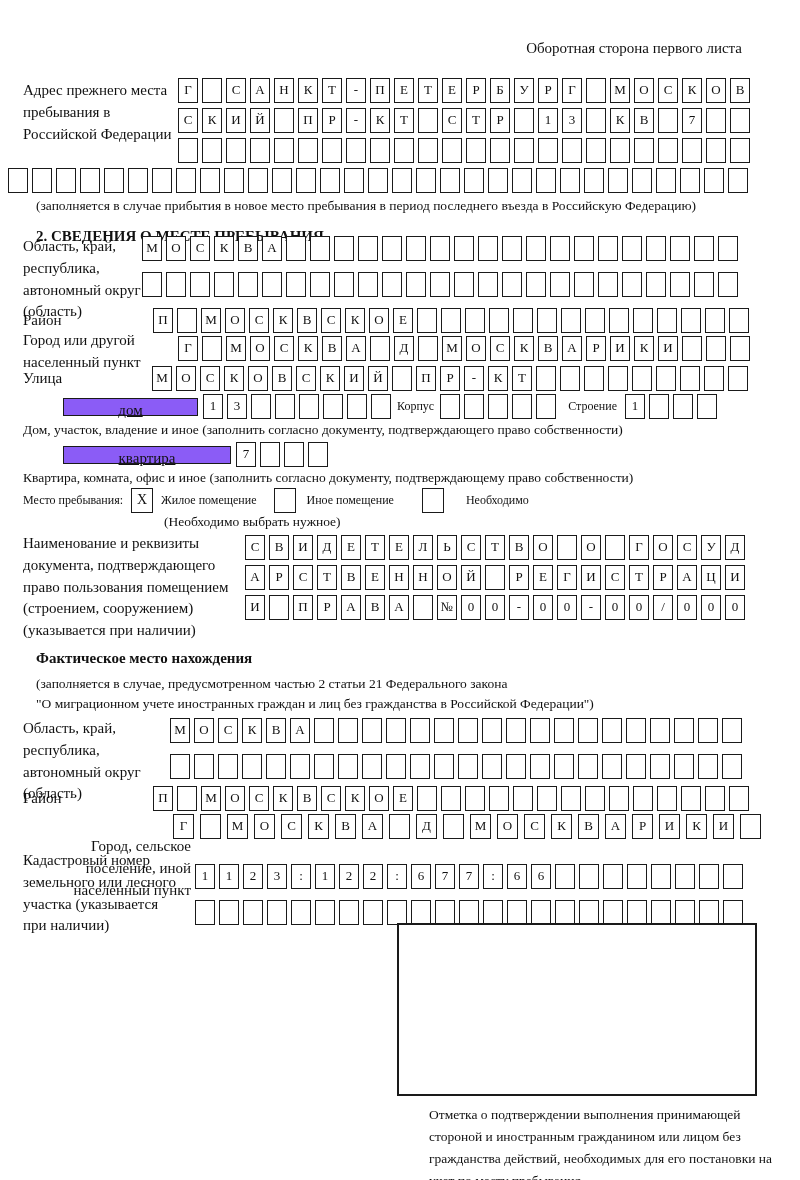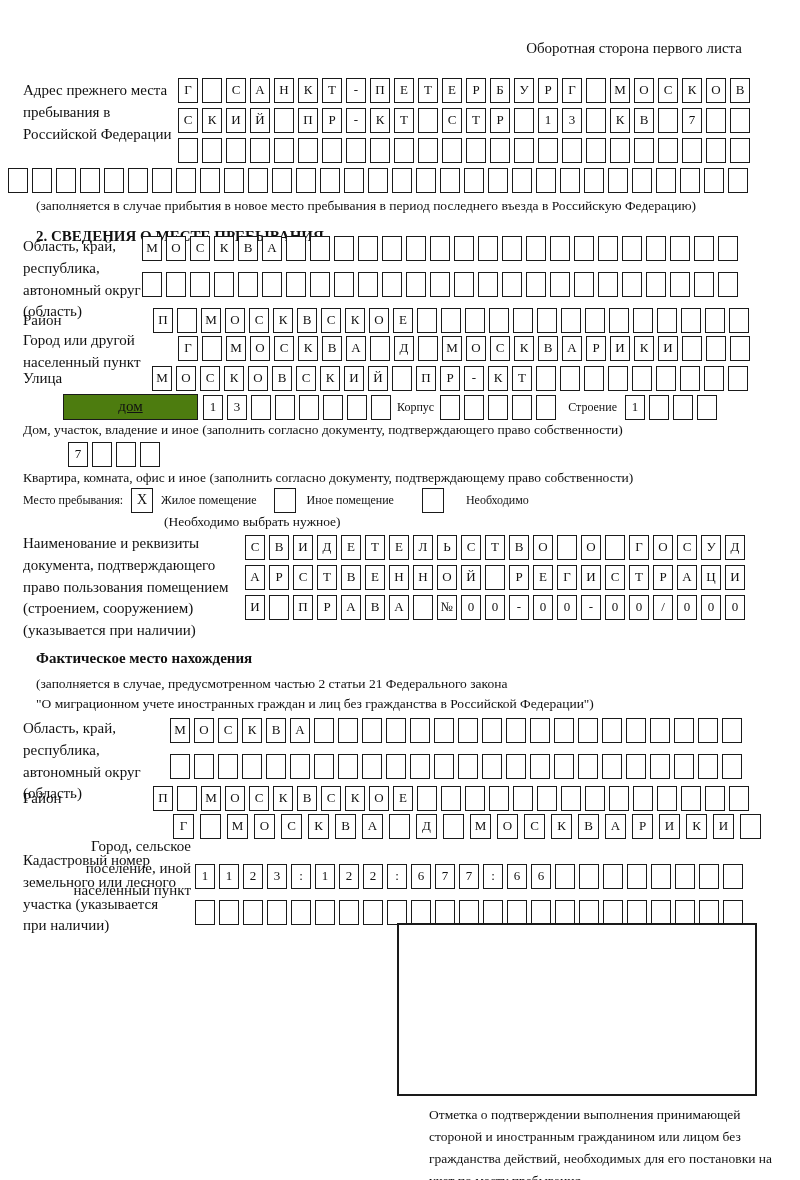--- a/index.html
+++ b/index.html
@@ -10,21 +10,21 @@
   .center{text-align:left;padding-left:36px;}
   .bold{font-weight:bold;}
   .box-row{display:flex;}
   .box-row + .box-row{margin-top:0;}
   .cell{flex:0 0 auto;width:20px;height:25px;margin-right:4px;border:1.5px solid #1a1a1a;box-sizing:border-box;
         font-size:13px;line-height:21px;text-align:center;background:#fff;}
   .wide-row .cell{width:21px;margin-right:6px;}
   .rowstack .box-row{margin-bottom:5px;}
   .pitch36 .box-row{margin-bottom:11px;}
   .pitch30 .box-row{margin-bottom:5px;}
-  .field-box{border:1.5px solid #1a1a1a;box-sizing:border-box;height:26px;font-size:15px;line-height:23px;text-align:center;background:#4d7c0f;text-decoration:underline;}
+  .field-box{border:1.5px solid #1a1a1a;box-sizing:border-box;height:18px;font-size:15px;line-height:23px;text-align:center;background:#8b5cf6;text-decoration:underline;}
   .inline-row{display:flex;align-items:center;}
   .cbox{flex:0 0 auto;width:22px;height:25px;border:1.5px solid #1a1a1a;box-sizing:border-box;font-size:14px;line-height:21px;text-align:center;margin:0 8px;}
   .stamp-box{border:2px solid #1a1a1a;box-sizing:border-box;background:#fff;}
   .ilabel{font-size:12px;white-space:nowrap;}
 </style>
 </head>
 <body>
 
 <div class="abs lbl" style="top:20px;right:58px;">Оборотная сторона первого листа</div>
 
@@ -314,20 +314,21 @@
   <div class="box-row">
       <span class="cell">1</span>
       <span class="cell"></span>
       <span class="cell"></span>
       <span class="cell"></span>
     </div>
 </div>
 <div class="abs note" style="top:404px;left:23px;">Дом, участок, владение и иное (заполнить согласно документу, подтверждающего право собственности)</div>
 
 <div class="abs inline-row" style="top:424px;left:63px;">
+  <div class="field-box" style="width:168px;">квартира</div>
   <div class="box-row" style="margin-left:5px;">
       <span class="cell">7</span>
       <span class="cell"></span>
       <span class="cell"></span>
       <span class="cell"></span>
     </div>
 </div>
 <div class="abs note" style="top:452px;left:23px;">Квартира, комната, офис и иное (заполнить согласно документу, подтверждающему право собственности)</div>
 
 <div class="abs inline-row" style="top:470px;left:23px;">

